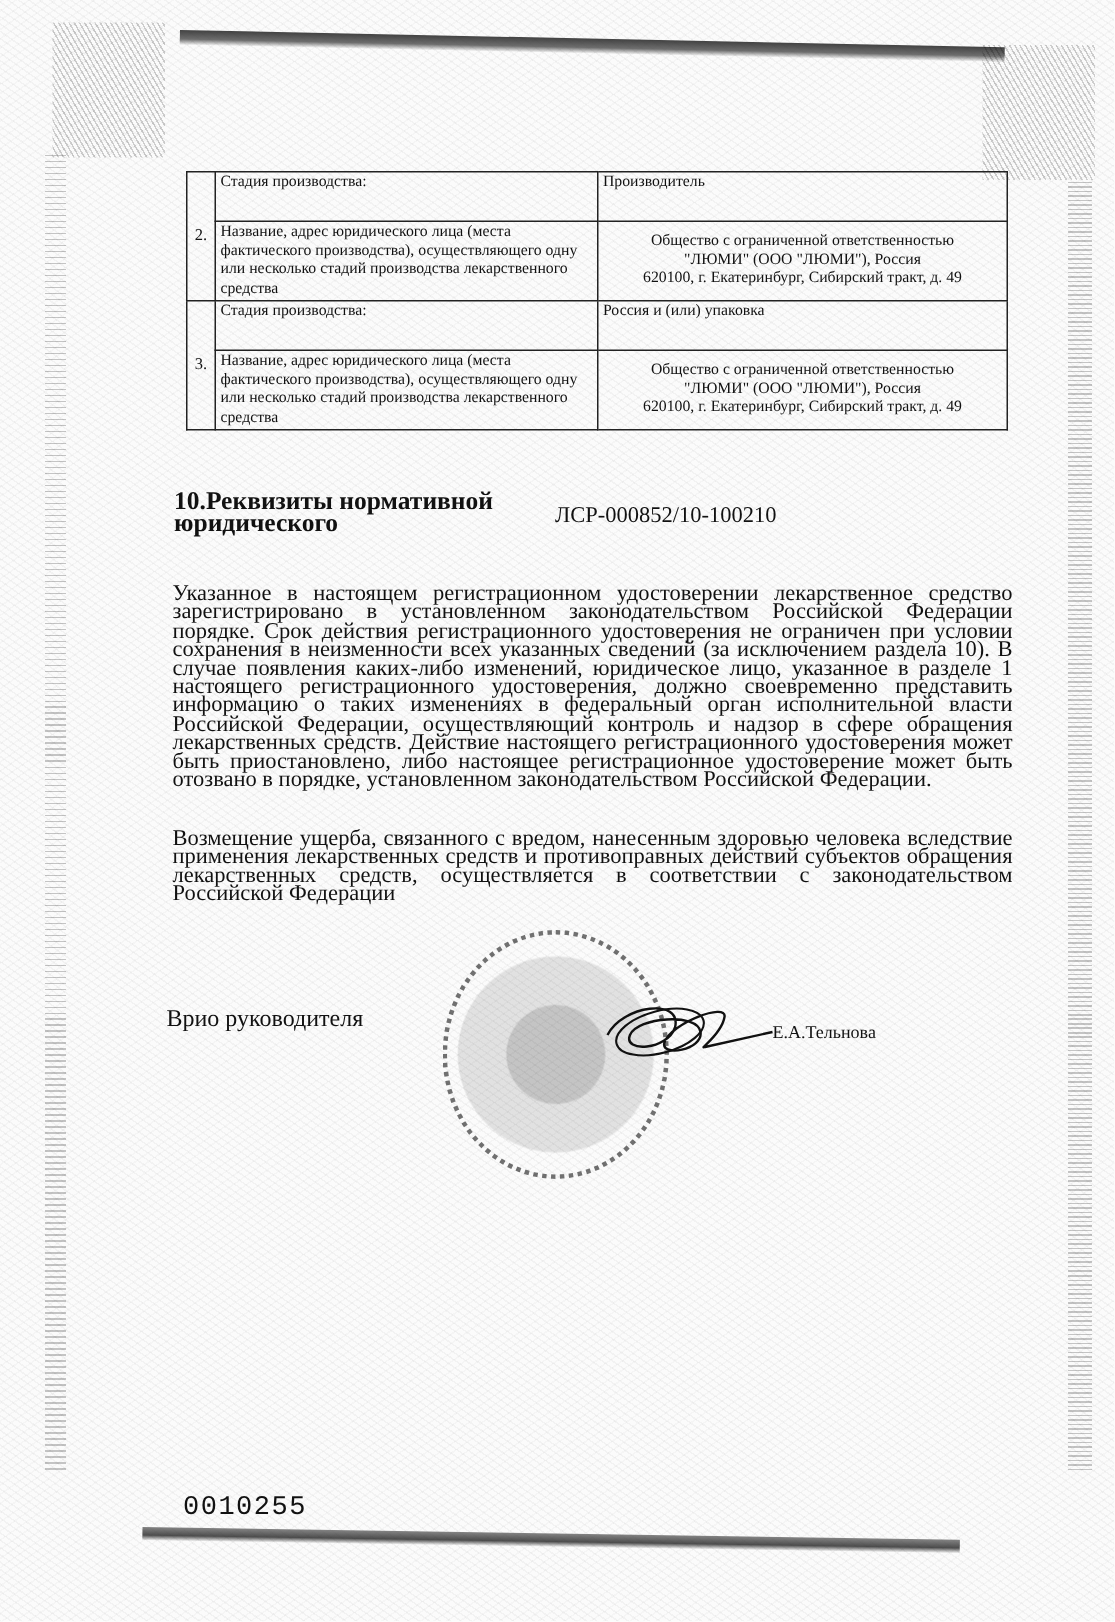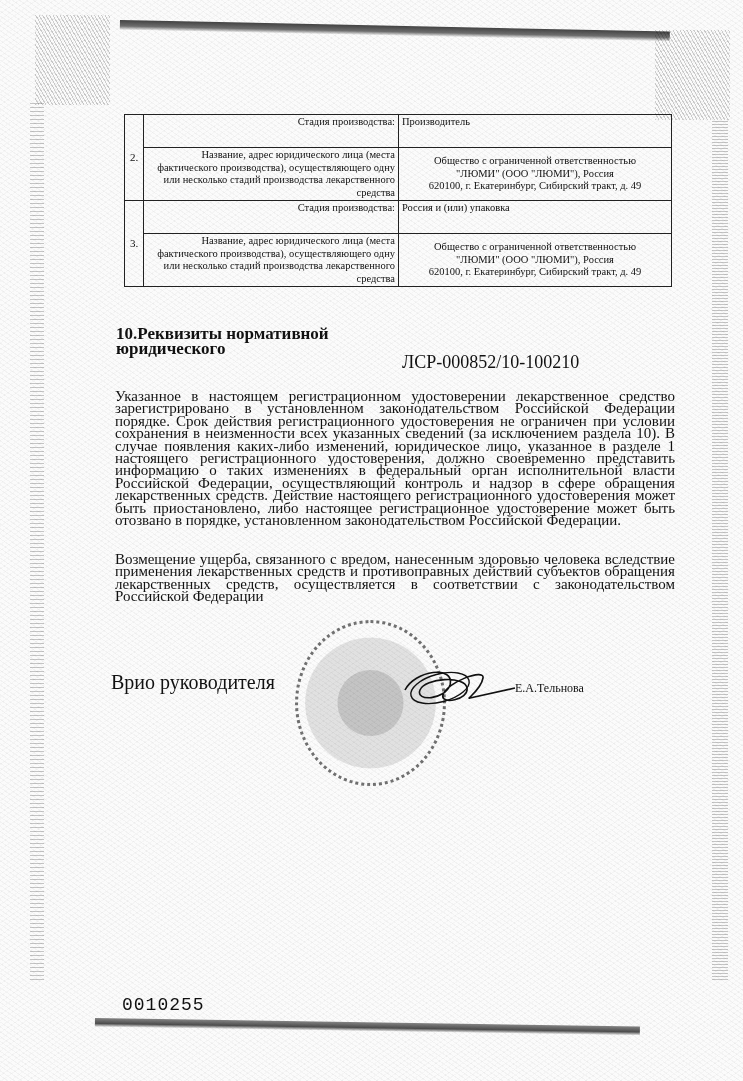--- a/index.html
+++ b/index.html
@@ -34,39 +34,39 @@
       background: repeating-linear-gradient(0deg, rgba(0,0,0,0.22) 0 1px, transparent 1px 4px); }
     .right-edge { position: absolute; left: 712px; top: 120px; width: 16px; height: 860px;
       background: repeating-linear-gradient(0deg, rgba(0,0,0,0.22) 0 1px, transparent 1px 3px); }
 
     table.prod {
       position: absolute; left: 124px; top: 114px; width: 548px;
       border-collapse: collapse; font-size: 10.5px; line-height: 12.5px;
     }
     table.prod td { border: 1px solid #222; vertical-align: top; padding: 1px 3px; }
     table.prod td.num { width: 14px; text-align: center; vertical-align: middle; font-size: 11px; padding: 0 2px; }
-    table.prod td.lbl { width: 248px; text-align: right; }
+    table.prod td.lbl { width: 248px; }
     table.prod tr.stage td.lbl, table.prod tr.stage td.val { height: 30px; }
     table.prod tr.name td { height: 50px; }
     table.prod tr.name td.val { vertical-align: middle; text-align: center; }
 
     .sec10-title {
       position: absolute; left: 116px; top: 326px; font-size: 17px; font-weight: bold; line-height: 15px;
     }
     .sec10-value {
-      position: absolute; left: 370px; top: 352px; font-size: 18px; margin-left: 32px;
+      position: absolute; left: 370px; top: 336px; font-size: 15px;
     }
     .para {
       position: absolute; left: 115px; width: 560px; font-size: 15px; line-height: 12.4px;
       text-align: justify;
     }
     .para1 { top: 390px; }
     .para2 { top: 553px; font-family: Liberation Serif, serif; }
 
-    .sign-role { position: absolute; left: 111px; top: 671px; font-size: 20px; }
+    .sign-role { position: absolute; left: 111px; top: 671px; font-size: 16px; }
     .sign-name { position: absolute; left: 515px; top: 681px; font-size: 12px; }
     .stamp {
       position: absolute; left: 295px; top: 620px; width: 145px; height: 160px;
       border-radius: 50%; border: 3px dotted rgba(0,0,0,0.55);
       background: radial-gradient(circle, rgba(0,0,0,0.22) 0 30%, rgba(0,0,0,0.1) 31% 60%, transparent 61%);
     }
     .signature { position: absolute; left: 395px; top: 660px; width: 125px; height: 50px; }
     .serial {
       position: absolute; left: 122px; top: 995px; font-family: "Liberation Mono", "DejaVu Sans Mono", monospace;
       font-size: 18px; letter-spacing: 1px;

